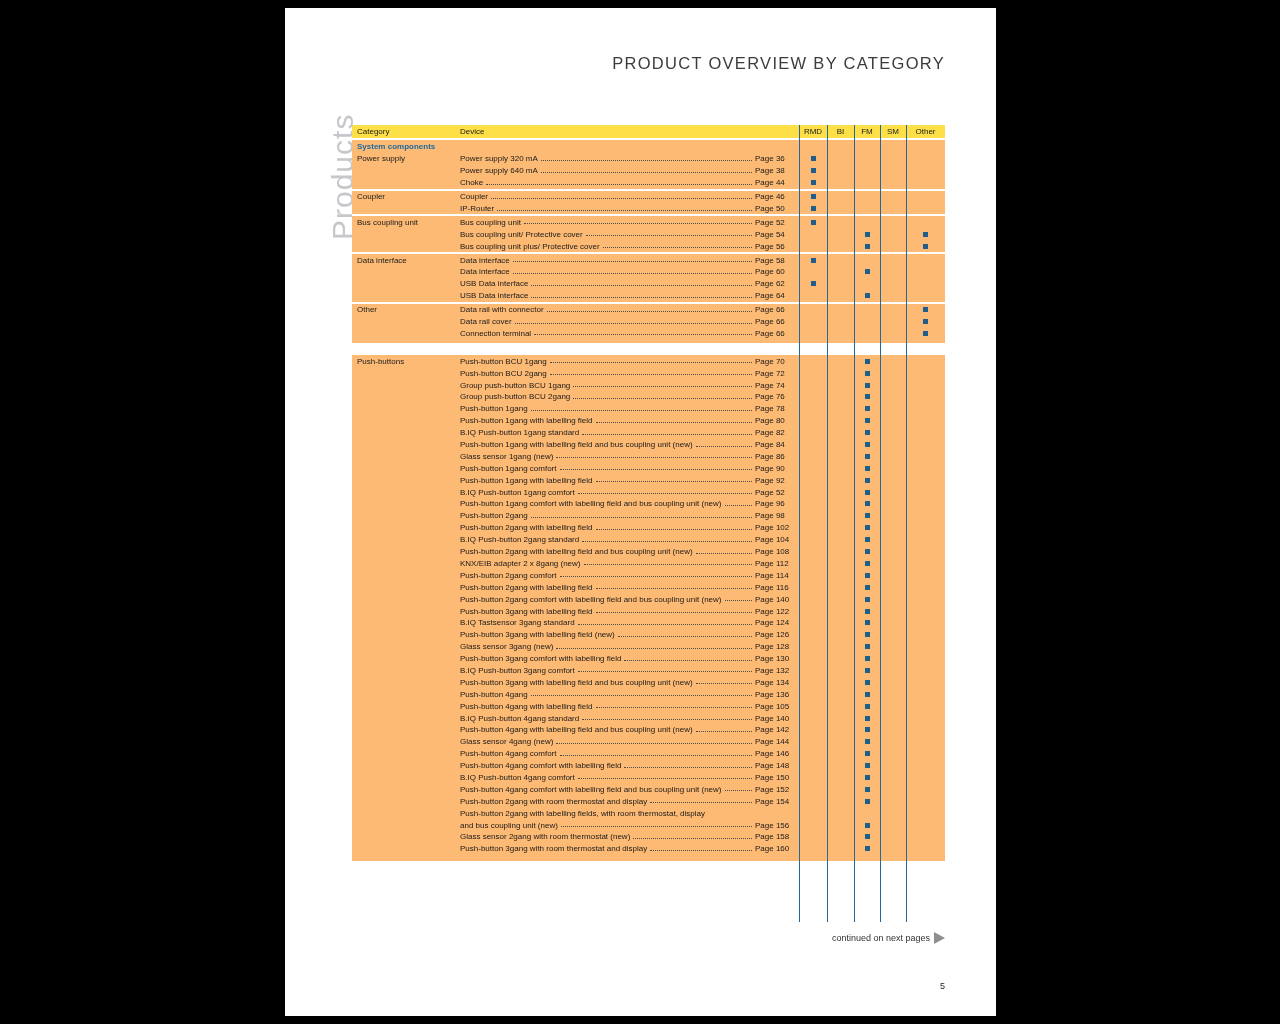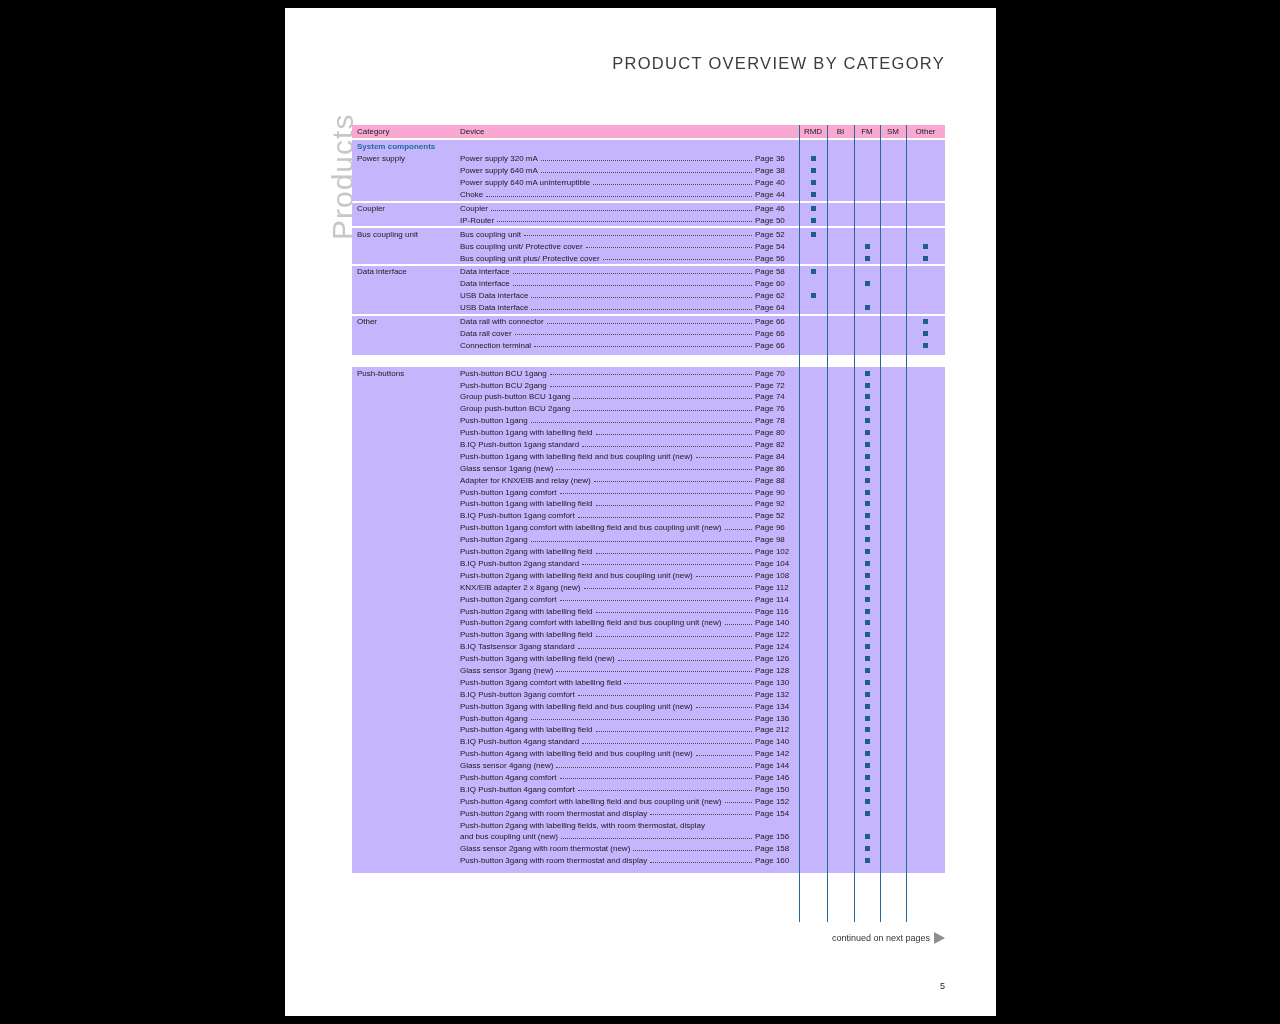--- a/index.html
+++ b/index.html
@@ -10,22 +10,22 @@
 
   .doc-title { position:absolute; top:46px; right:51px; font-size:16.5px;
                letter-spacing:1.3px; color:#3c3c3c; font-weight:400; white-space:nowrap; }
 
   .watermark { position:absolute; left:44px; top:232px; transform-origin:0 0;
                transform:rotate(-90deg); font-size:30px; line-height:28px;
                color:#c7c7cb; letter-spacing:1px; white-space:nowrap; }
 
   .ptable { position:absolute; left:67px; top:117px; width:593px; font-size:8px; }
 
-  .thead { display:flex; height:13px; align-items:center; background:#f9a8d4; }
-  .block { background:#c4b5fd; }
+  .thead { display:flex; height:13px; align-items:center; background:#fde047; }
+  .block { background:#fdba74; }
   .block1 { margin-top:2px; padding-bottom:4px; }
   .block2 { margin-top:12px; padding-bottom:6px; }
   .section-title { height:13px; line-height:13px; padding-left:5px;
                    color:#1e6a9e; font-weight:bold; }
   .group + .group { border-top:2px solid #fff; }
   .trow { display:flex; height:11.9px; align-items:center; }
   .cat { width:108px; padding-left:5px; overflow:hidden; white-space:nowrap; }
   .dev { flex:1; display:flex; align-items:center; min-width:0; }
   .dtext { white-space:nowrap; }
   .leader { flex:1; border-bottom:1px dotted #4a4a4a; margin:3px 3px 0 3px; min-width:4px; }
@@ -92,35 +92,20 @@
                 <span class="mark"></span>
               </div>
               <div class="mcell" style="width: 27px;"></div>
               <div class="mcell" style="width: 26px;"></div>
               <div class="mcell" style="width: 26px;"></div>
               <div class="mcell" style="width: 39px;"></div>
             </div>
             <div class="trow">
               <div class="cat"></div>
               <div class="dev">
-                <span class="dtext">Power supply 640 mA uninterruptible</span>
-                <span class="leader"></span>
-                <span class="pg">Page 40</span>
-              </div>
-              <div class="mcell" style="width: 28px;">
-                <span class="mark"></span>
-              </div>
-              <div class="mcell" style="width: 27px;"></div>
-              <div class="mcell" style="width: 26px;"></div>
-              <div class="mcell" style="width: 26px;"></div>
-              <div class="mcell" style="width: 39px;"></div>
-            </div>
-            <div class="trow">
-              <div class="cat"></div>
-              <div class="dev">
                 <span class="dtext">Choke</span>
                 <span class="leader"></span>
                 <span class="pg">Page 44</span>
               </div>
               <div class="mcell" style="width: 28px;">
                 <span class="mark"></span>
               </div>
               <div class="mcell" style="width: 27px;"></div>
               <div class="mcell" style="width: 26px;"></div>
               <div class="mcell" style="width: 26px;"></div>
@@ -453,35 +438,20 @@
               <div class="mcell" style="width: 27px;"></div>
               <div class="mcell" style="width: 26px;">
                 <span class="mark"></span>
               </div>
               <div class="mcell" style="width: 26px;"></div>
               <div class="mcell" style="width: 39px;"></div>
             </div>
             <div class="trow">
               <div class="cat"></div>
               <div class="dev">
-                <span class="dtext">Adapter for KNX/EIB and relay (new)</span>
-                <span class="leader"></span>
-                <span class="pg">Page 88</span>
-              </div>
-              <div class="mcell" style="width: 28px;"></div>
-              <div class="mcell" style="width: 27px;"></div>
-              <div class="mcell" style="width: 26px;">
-                <span class="mark"></span>
-              </div>
-              <div class="mcell" style="width: 26px;"></div>
-              <div class="mcell" style="width: 39px;"></div>
-            </div>
-            <div class="trow">
-              <div class="cat"></div>
-              <div class="dev">
                 <span class="dtext">Push-button 1gang comfort</span>
                 <span class="leader"></span>
                 <span class="pg">Page 90</span>
               </div>
               <div class="mcell" style="width: 28px;"></div>
               <div class="mcell" style="width: 27px;"></div>
               <div class="mcell" style="width: 26px;">
                 <span class="mark"></span>
               </div>
               <div class="mcell" style="width: 26px;"></div>
@@ -770,21 +740,21 @@
                 <span class="mark"></span>
               </div>
               <div class="mcell" style="width: 26px;"></div>
               <div class="mcell" style="width: 39px;"></div>
             </div>
             <div class="trow">
               <div class="cat"></div>
               <div class="dev">
                 <span class="dtext">Push-button 4gang with labelling field</span>
                 <span class="leader"></span>
-                <span class="pg">Page 212</span>
+                <span class="pg">Page 105</span>
               </div>
               <div class="mcell" style="width: 28px;"></div>
               <div class="mcell" style="width: 27px;"></div>
               <div class="mcell" style="width: 26px;">
                 <span class="mark"></span>
               </div>
               <div class="mcell" style="width: 26px;"></div>
               <div class="mcell" style="width: 39px;"></div>
             </div>
             <div class="trow">
@@ -831,20 +801,35 @@
               </div>
               <div class="mcell" style="width: 26px;"></div>
               <div class="mcell" style="width: 39px;"></div>
             </div>
             <div class="trow">
               <div class="cat"></div>
               <div class="dev">
                 <span class="dtext">Push-button 4gang comfort</span>
                 <span class="leader"></span>
                 <span class="pg">Page 146</span>
+              </div>
+              <div class="mcell" style="width: 28px;"></div>
+              <div class="mcell" style="width: 27px;"></div>
+              <div class="mcell" style="width: 26px;">
+                <span class="mark"></span>
+              </div>
+              <div class="mcell" style="width: 26px;"></div>
+              <div class="mcell" style="width: 39px;"></div>
+            </div>
+            <div class="trow">
+              <div class="cat"></div>
+              <div class="dev">
+                <span class="dtext">Push-button 4gang comfort with labelling field</span>
+                <span class="leader"></span>
+                <span class="pg">Page 148</span>
               </div>
               <div class="mcell" style="width: 28px;"></div>
               <div class="mcell" style="width: 27px;"></div>
               <div class="mcell" style="width: 26px;">
                 <span class="mark"></span>
               </div>
               <div class="mcell" style="width: 26px;"></div>
               <div class="mcell" style="width: 39px;"></div>
             </div>
             <div class="trow">

